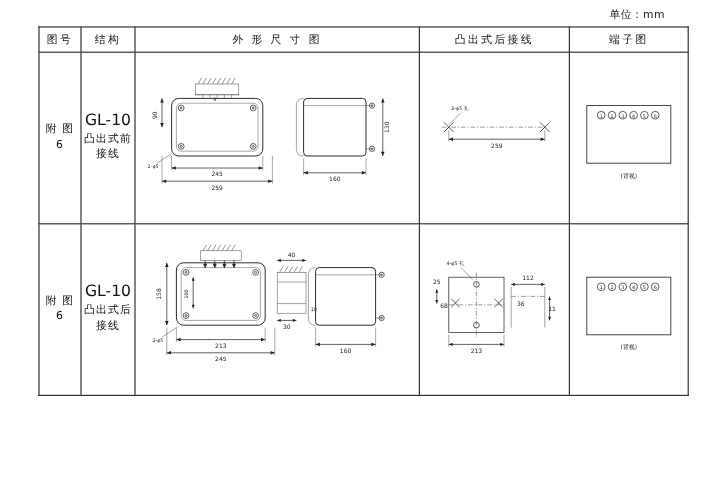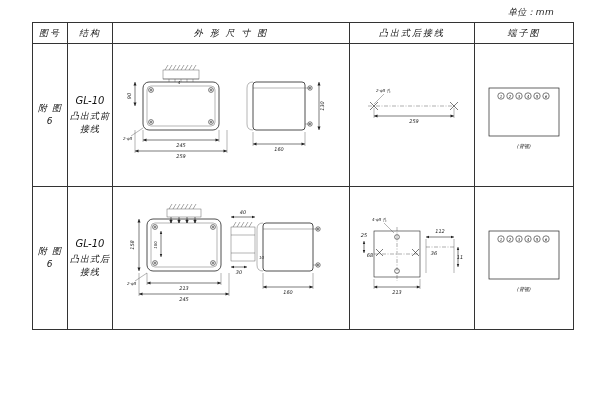--- a/index.html
+++ b/index.html
@@ -3,21 +3,21 @@
 <meta charset="utf-8">
 <style>
   html,body{margin:0;padding:0;}
   body{
     width:600px;height:400px;
     background:#ffffff;
     font-family:"DejaVu Sans","Liberation Sans",sans-serif;
     color:#111;
     overflow:hidden;
   }
-  .page{position:relative;width:576px;height:400px;font-style:italic;}
+  .page{position:relative;width:576px;height:400px;}
 
   .unit{
     position:absolute;right:22px;top:6px;
     font-size:9px;color:#222;letter-spacing:.3px;
   }
 
   table.main{
     position:absolute;left:32px;top:22px;
     width:536px;
     border-collapse:collapse;
@@ -41,21 +41,21 @@
 
   .rowbody td{height:142px;}
 
   .vtext{
     font-size:9px;line-height:13px;
     letter-spacing:1px;
   }
   .modelcell{
     font-size:8.5px;line-height:12px;
   }
-  .modelcell .mdl{display:block;margin-bottom:3px;font-size:10px;}
+  .modelcell .mdl{display:block;margin-bottom:3px;font-size:13px;}
   svg{display:block;}
   .dim{font-size:5px;fill:#222;font-family:"DejaVu Sans",sans-serif;}
   .tiny{font-size:4px;fill:#222;}
   .ln{stroke:#222;stroke-width:.6;fill:none;}
   .lnthin{stroke:#444;stroke-width:.4;fill:none;}
   .dashc{stroke:#333;stroke-width:.4;fill:none;stroke-dasharray:4 1.5 1 1.5;}
   .bodyline{stroke:#222;stroke-width:.8;fill:none;}
   .hatch{stroke:#222;stroke-width:.4;}
   .termbox{stroke:#222;stroke-width:.7;fill:none;}
   .capt{font-size:5px;fill:#222;}

